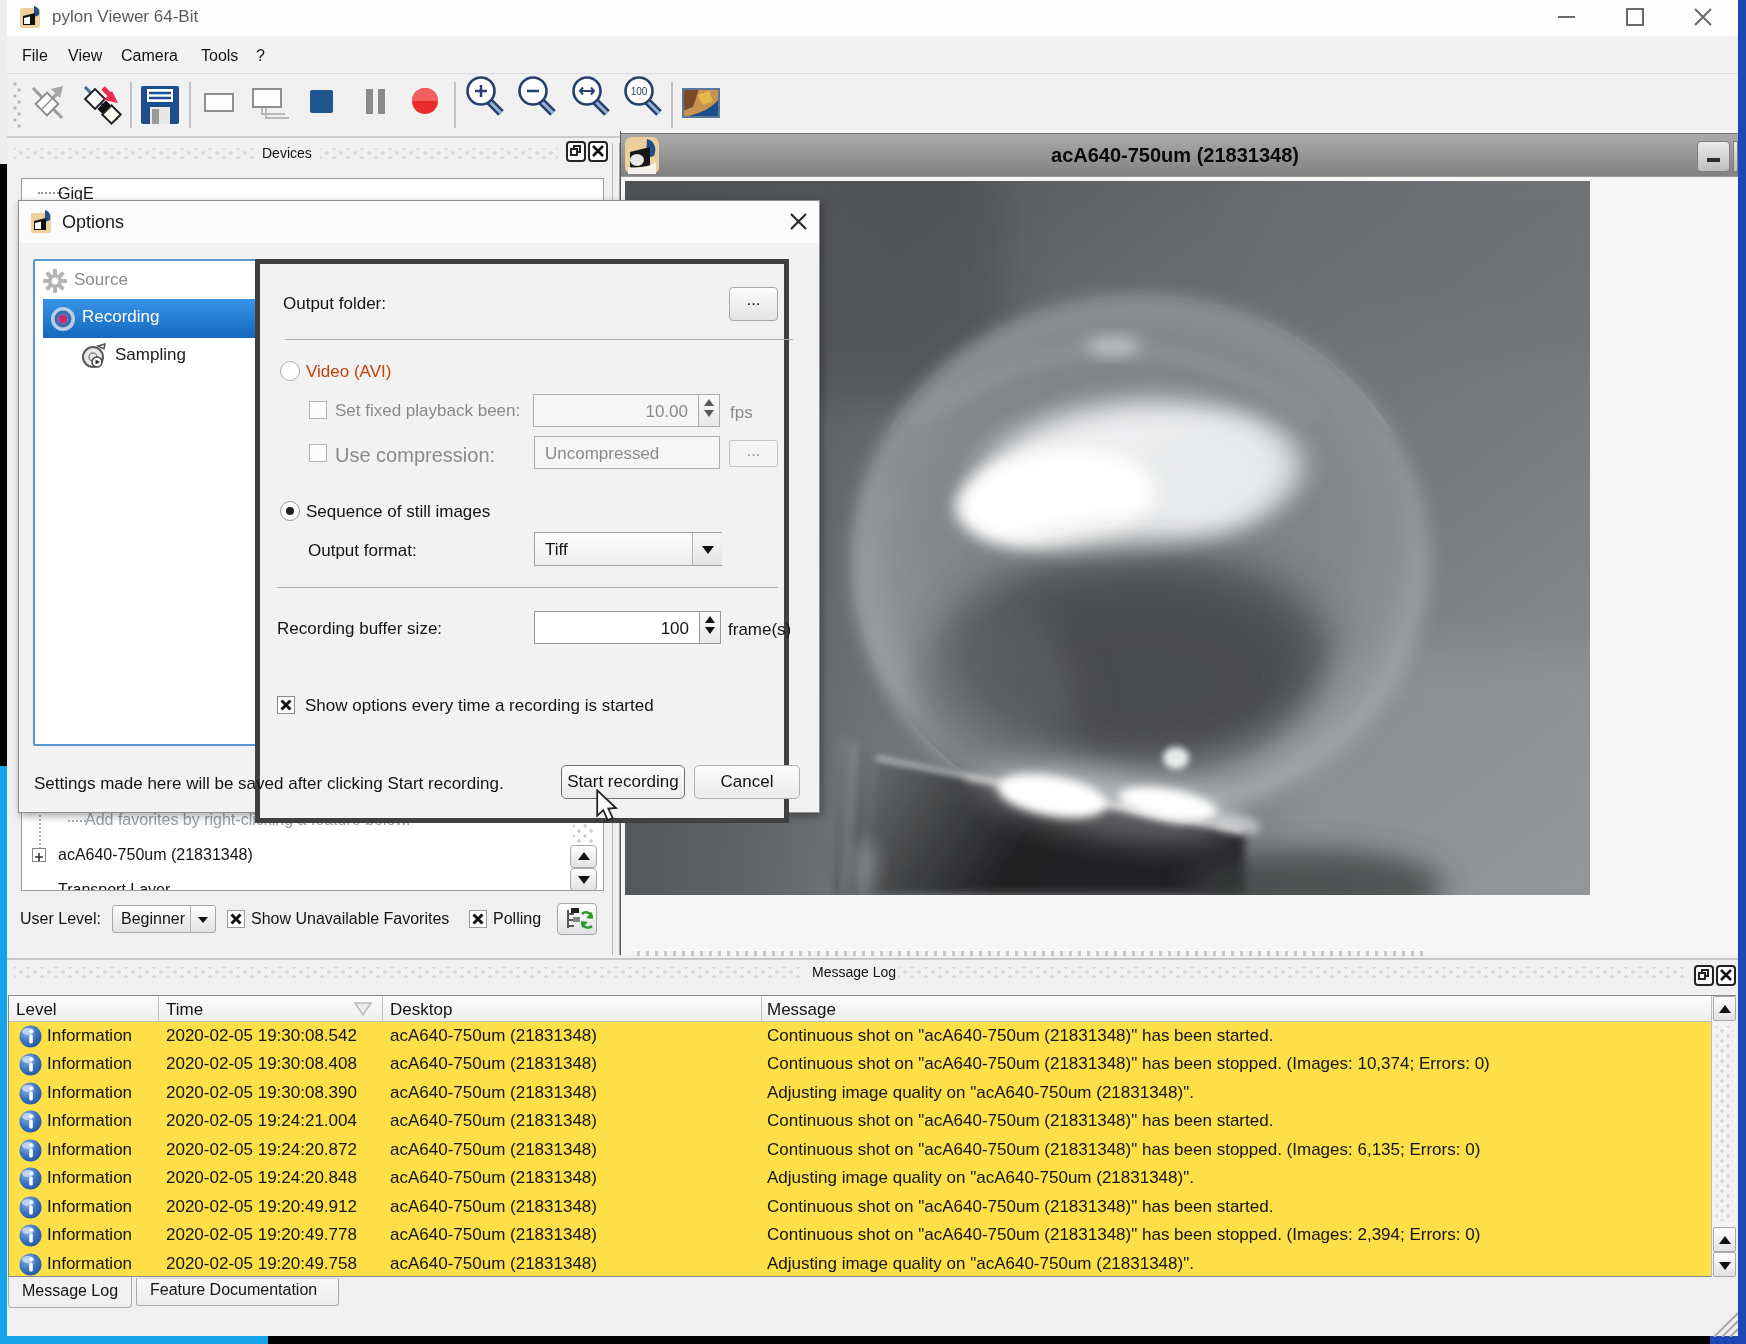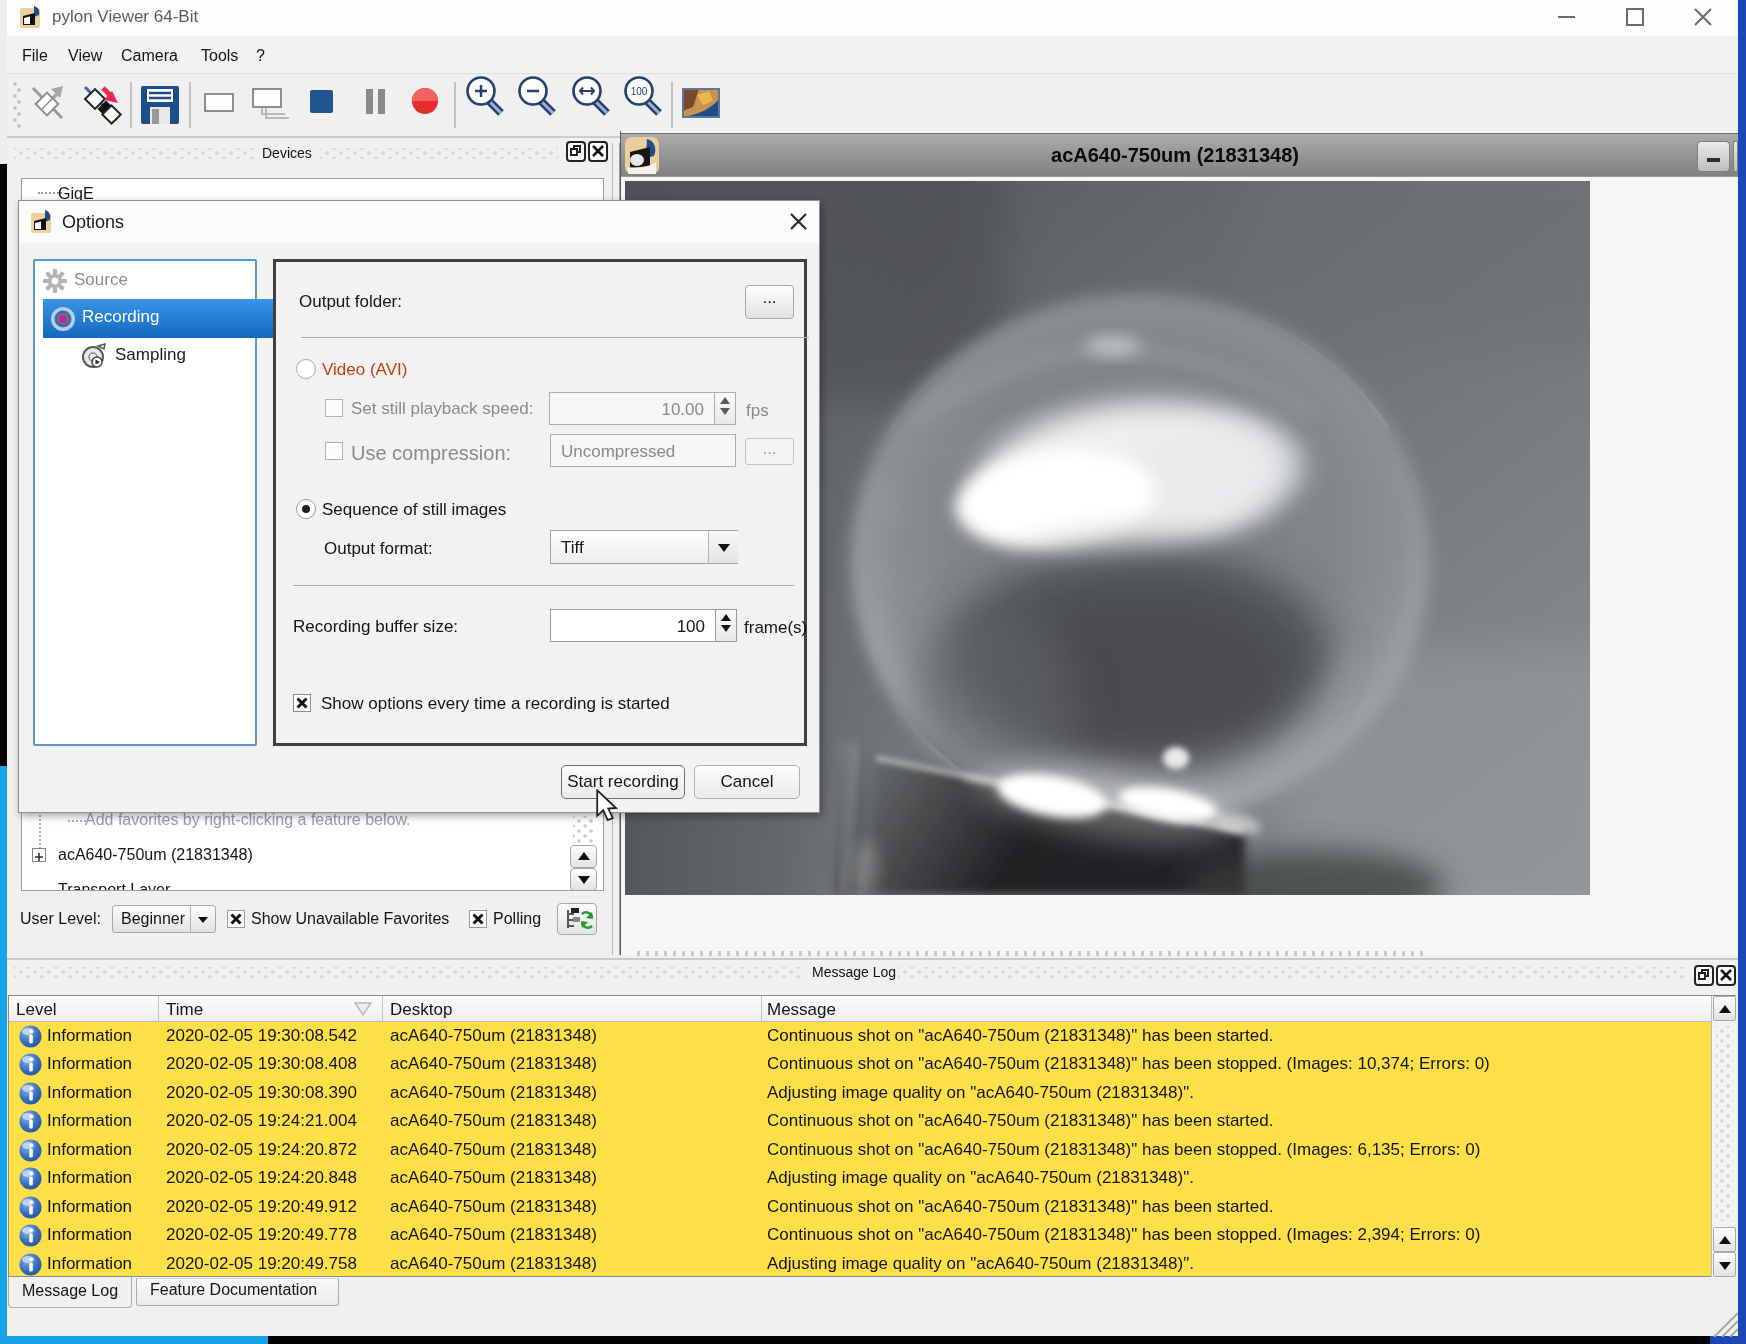--- a/index.html
+++ b/index.html
@@ -578,30 +578,30 @@
     <circle cx="12" cy="14" r="10" fill="#e9e9e9" stroke="#5a5a5a" stroke-width="2"></circle>
     <circle cx="12" cy="14" r="4" fill="none" stroke="#8a8a8a" stroke-width="1.5"></circle>
     <path d="M17 3 L24 1 L23 6 Z" fill="#fff" stroke="#555" stroke-width="1.5"></path>
     <circle cx="16" cy="19" r="5" fill="#fff" stroke="#444" stroke-width="1.5"></circle>
     <path d="M14.5 16.5 L19 19 L14.5 21.5 Z" fill="#333"></path>
    </svg>
    <span class="a" style="left:80px;top:7px;font-size:17px;color:#1a1a1a">Sampling</span>
   </div>
  </div>
 
- <div class="a" style="left:254px;top:58px;width:534px;height:487px;border:3px solid #404040;background:#f2f2f3">
+ <div class="a" style="left:236px;top:58px;width:534px;height:564px;border:5px solid #404040;background:#f2f2f3">
   <div class="a" style="left:23px;top:30px;font-size:17px">Output folder:</div>
   <div class="a btn3d" style="left:469px;top:23px;width:49px;height:34px;text-align:center;font-size:17px"><span style="position:relative;top:2px">...</span></div>
   <div class="a" style="left:25px;top:75px;width:508px;height:1px;background:#ababab"></div>
 
   <div class="a" style="left:20px;top:97px;width:20px;height:20px;border:1px solid #ababab;border-radius:50%;background:#fff"></div>
   <div class="a" style="left:46px;top:98px;font-size:17px;color:#c2410c">Video (AVI)</div>
 
   <div class="a" style="left:49px;top:137px;width:18px;height:18px;border:1px solid #b2b2b2;background:#fcfcfc"></div>
-  <div class="a" style="left:75px;top:137px;font-size:17px;color:#8a8a8a">Set still playback speed:</div>
+  <div class="a" style="left:75px;top:137px;font-size:17px;color:#8a8a8a">Set fixed playback been:</div>
   <div class="a" style="left:273px;top:130px;width:166px;height:33px;border:1px solid #adadad;background:#f6f6f7">
    <span class="a" style="right:10px;top:7px;font-size:17px;color:#8a8a8a">10.00</span>
   </div>
   <div class="a" style="left:439px;top:130px;width:21px;height:33px;border:1px solid #adadad;border-left:none;background:linear-gradient(#fafafa,#e8e8e8)">
    <div class="tri-up" style="margin:4px auto 0;border-left-width:5px;border-right-width:5px;border-bottom-width:7px;border-bottom-color:#5a5a5a"></div>
    <div class="tri-dn" style="margin:4px auto 0;border-left-width:5px;border-right-width:5px;border-top-width:7px;border-top-color:#5a5a5a"></div>
   </div>
   <div class="a" style="left:470px;top:139px;font-size:17px;color:#8a8a8a">fps</div>
 
   <div class="a" style="left:49px;top:180px;width:18px;height:18px;border:1px solid #b2b2b2;background:#fcfcfc"></div>
@@ -634,19 +634,20 @@
    <div class="tri-dn" style="margin:4px auto 0;border-left-width:5px;border-right-width:5px;border-top-width:7px"></div>
   </div>
   <div class="a" style="left:468px;top:356px;font-size:17px">frame(s)</div>
 
   <div class="a field" style="left:17px;top:432px;width:18px;height:18px;border-color:#8a8a8a"><svg width="16" height="16">
           <path d="M3.5 3.5 L12.5 12.5 M12.5 3.5 L3.5 12.5" stroke="#141414" stroke-width="3"></path>
         </svg></div>
   <div class="a" style="left:45px;top:432px;font-size:17px">Show options every time a recording is started</div>
  </div>
 
+ <div class="a" style="left:15px;top:573px;font-size:17px">Settings made here will be saved after clicking Start recording.</div>
  <div class="a" style="left:542px;top:564px;width:124px;height:34px;background:linear-gradient(#fcfcfc,#ebebec);border:1px solid #6e6e6e;border-radius:5px;text-align:center"><span style="position:relative;top:6px;font-size:17px">Start recording</span></div>
  <div class="a" style="left:675px;top:564px;width:106px;height:34px;background:linear-gradient(#fcfcfc,#ebebec);border:1px solid #b0b0b0;border-radius:5px;text-align:center"><span style="position:relative;top:6px;font-size:17px">Cancel</span></div>
 </div>
 
 <svg class="a" style="left:595px;top:789px" width="31" height="38" viewBox="0 0 28 34">
 <path d="M2 1 L2 24 L7.5 19 L11.5 28 L16 26 L12 17.5 L19 17 Z" fill="#fff" stroke="#222" stroke-width="1.6"></path>
 </svg>
 
 </body></html>

